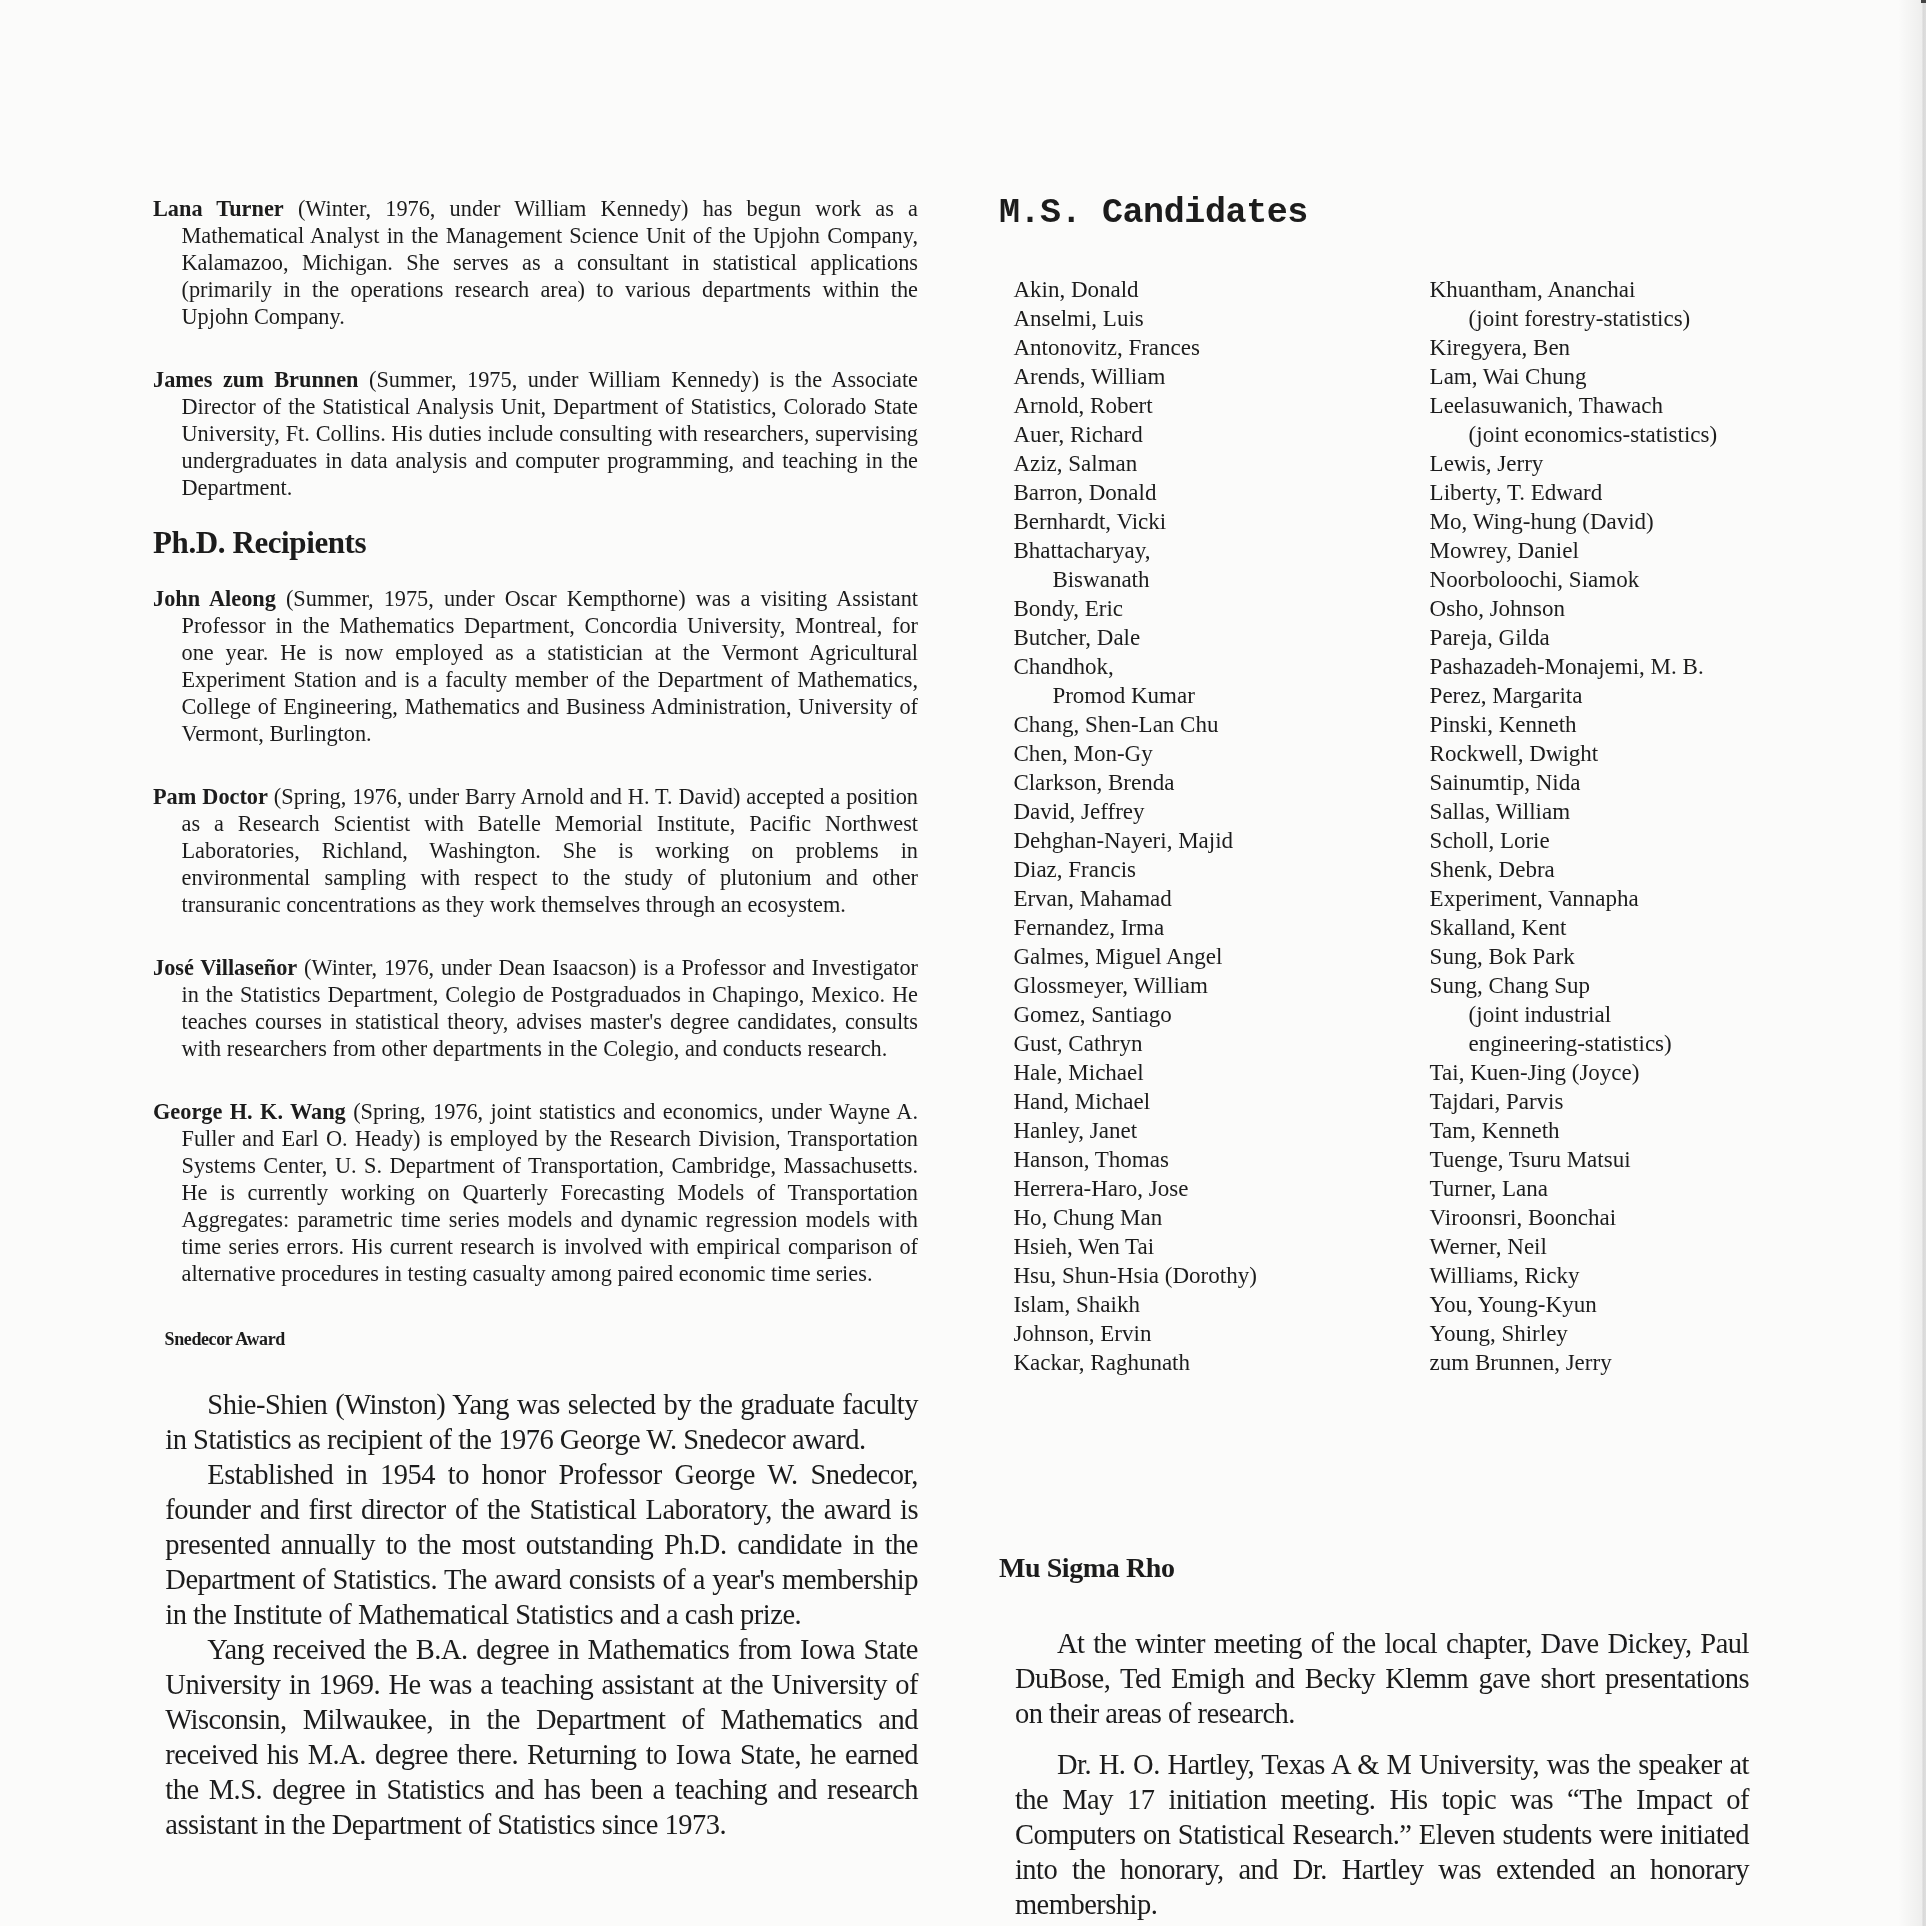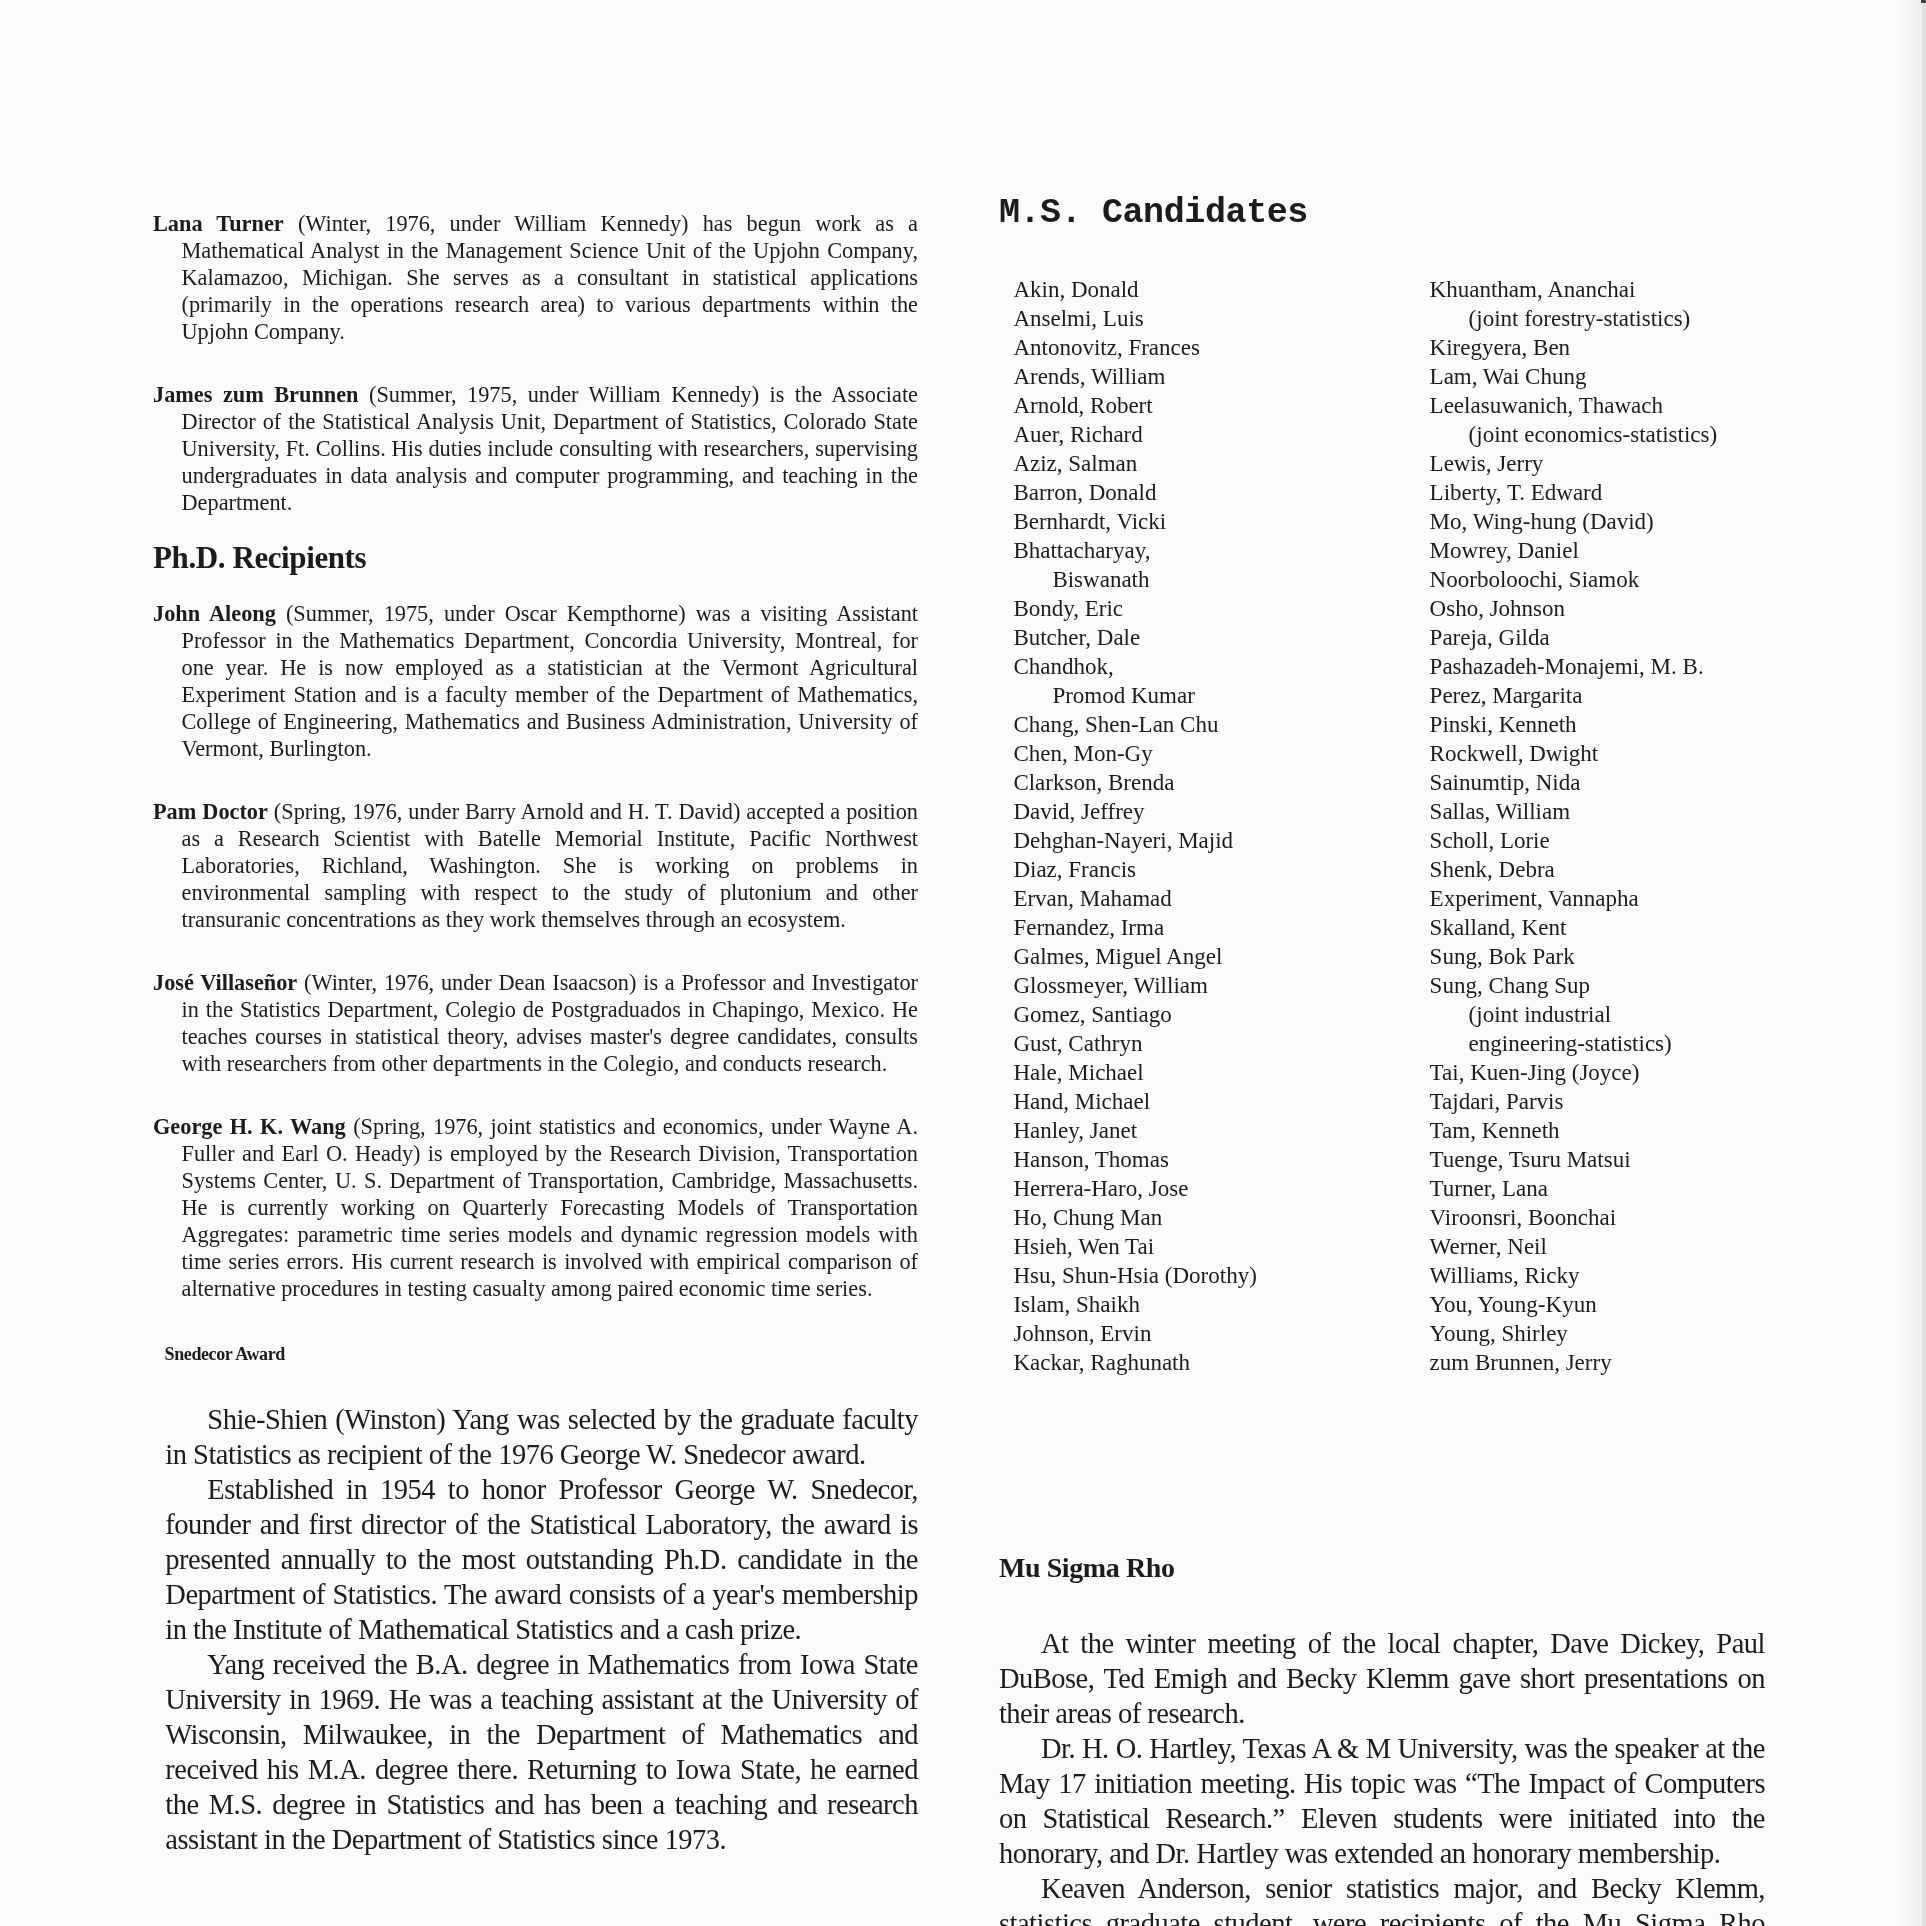--- a/index.html
+++ b/index.html
@@ -11,21 +11,21 @@
   }
   .spine {
     position: absolute; top: 0; right: 0; width: 44px; height: 2542px;
     background: linear-gradient(to right, #f4f4f4 0px, #d9d9d9 2.3px, #ececec 11.6px, #e9e9e9 100%);
     border-top: 3.1px solid #444;
   }
   .spine-shade {
     position: absolute; top: 0; right: 44px; width: 23px; height: 2542px;
     background: linear-gradient(to right, rgba(0,0,0,0), rgba(0,0,0,0.05));
   }
-  .col-left { position: absolute; left: 153px; top: 210px; width: 765px; }
+  .col-left { position: absolute; left: 153px; top: 195px; width: 765px; }
   .col-right { position: absolute; left: 995px; top: 193px; width: 770px; }
 
   
   .entry { font-size: 22.3px; line-height: 27px; text-align: justify; padding-left: 28.5px; text-indent: -28.5px; margin: 0; }
   .entry .nm { font-weight: bold; }
   .entry + .entry { margin-top: 36px; }
   .gap-after-james { height: 24px; }
   .h-phd { font-size: 31px; font-weight: bold; margin: 0 0 24px 0; letter-spacing: -0.4px; }
   .h-sned { font-size: 18px; font-weight: bold; margin: 42px 0 37px 11.6px; letter-spacing: -0.4px; }
   .prose { padding-left: 12.3px; }
@@ -36,21 +36,21 @@
     font-family: Liberation Mono, monospace;
     font-size: 35px; font-weight: bold; margin: 0 0 29px 3.9px; letter-spacing: -0.4px;
   }
   .ms-lists { display: flex; }
   .ms-list { list-style: none; margin: 13px; padding: 0; font-size: 23px; line-height: 29px; }
   .ms-list.a { width: 420px; padding-left: 5.4px; }
   .ms-list.b { width: 347px; }
   .ms-list li { white-space: nowrap; }
   .ms-list .cont { display: block; padding-left: 39px; }
   .h-mu { font-size: 28px; font-weight: bold; margin: 162px 0 42px 3.9px; letter-spacing: -0.4px; }
-  .mu p { font-size: 28.5px; line-height: 35px; text-align: justify; margin: 0; text-indent: 42px; letter-spacing: -0.5px; padding-left: 3.9px; }
+  .mu p { font-size: 28.5px; line-height: 35px; text-align: justify; margin: 16px; text-indent: 42px; letter-spacing: -0.5px; padding-left: 3.9px; }
 </style>
 </head>
 <body>
 
 <div class="spine-shade"></div>
 <div class="spine"></div>
 
 <div class="col-left">
   <p class="entry"><span class="nm">Lana Turner</span><span> (Winter, 1976, under William Kennedy) has begun work as a Mathematical Analyst in the Management Science Unit of the Upjohn Company, Kalamazoo, Michigan. She serves as a consultant in statistical applications (primarily in the operations research area) to various departments within the Upjohn Company.</span></p>
   <p class="entry"><span class="nm">James zum Brunnen</span><span> (Summer, 1975, under William Kennedy) is the Associate Director of the Statistical Analysis Unit, Department of Statistics, Colorado State University, Ft. Collins. His duties include consulting with researchers, supervising undergraduates in data analysis and computer programming, and teaching in the Department.</span></p>

